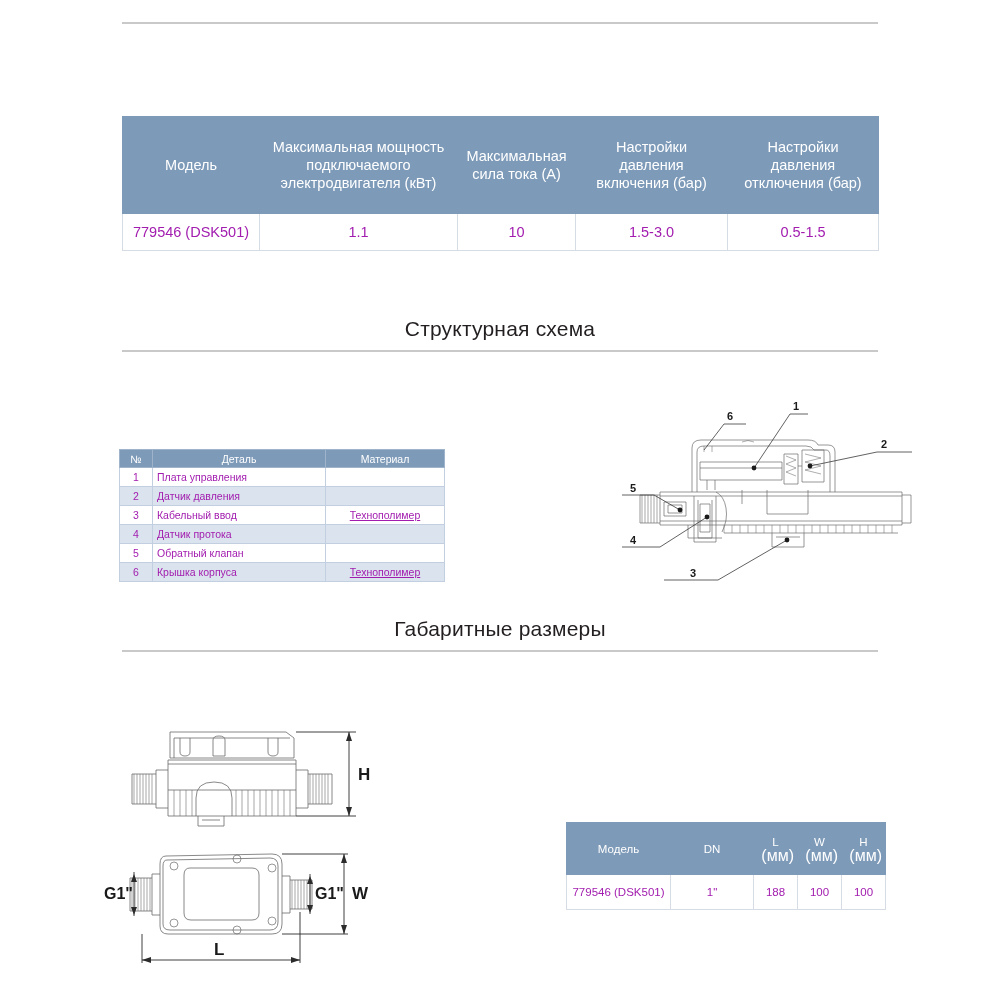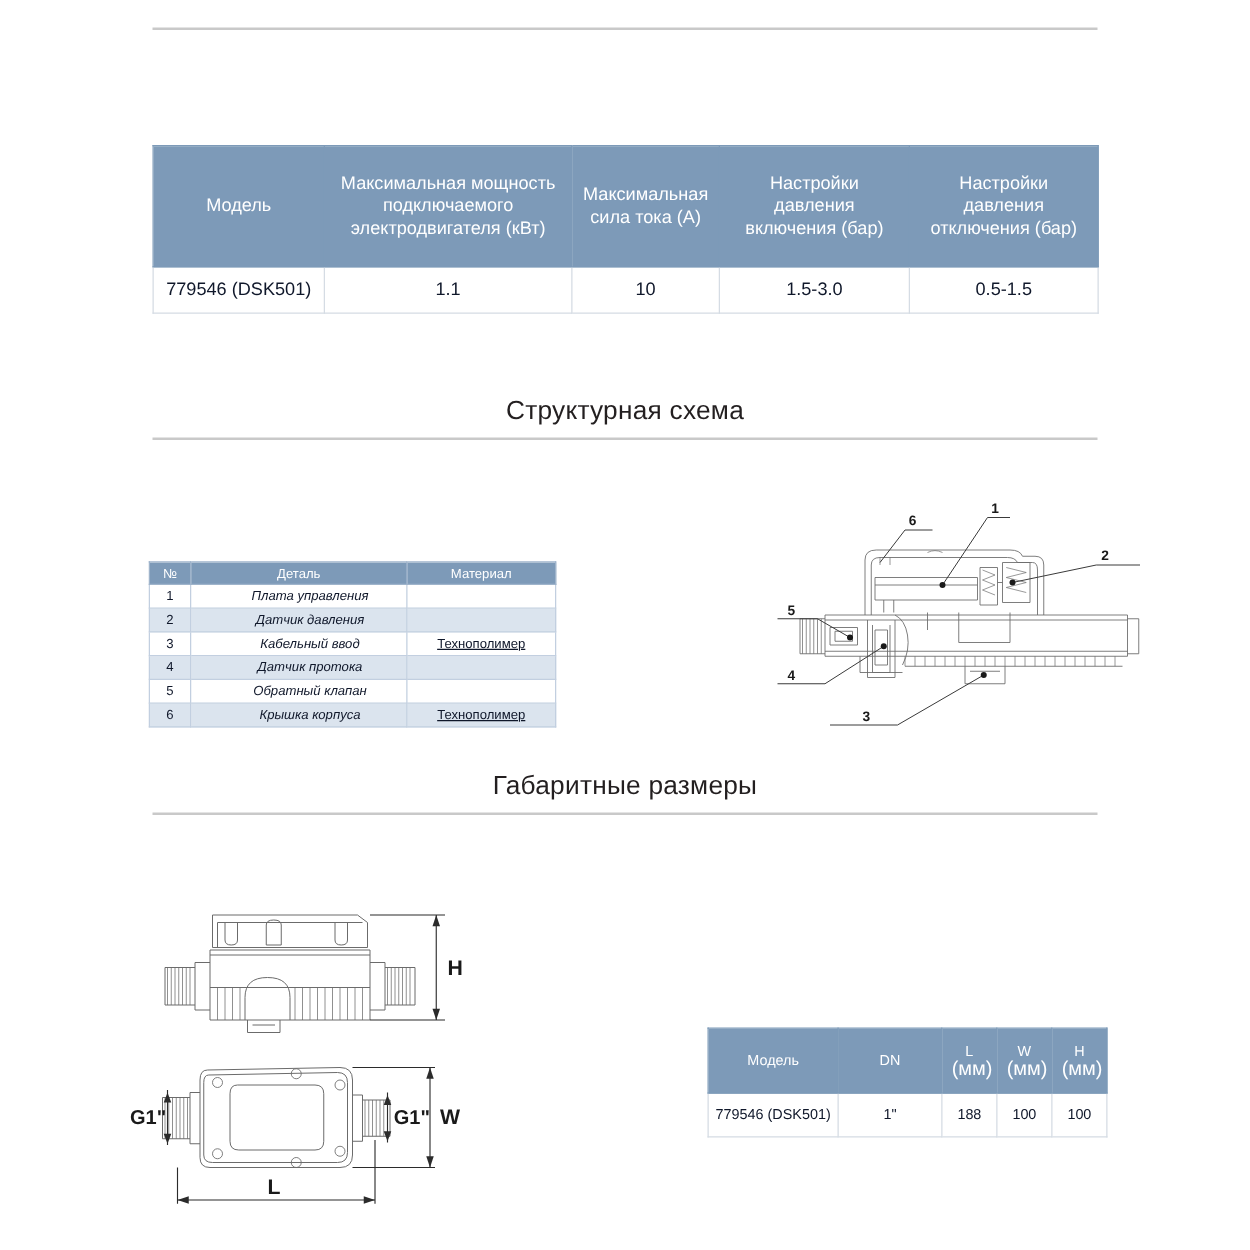--- a/index.html
+++ b/index.html
@@ -52,21 +52,21 @@
     font-weight: 400;
     border: 1px solid #7d9ab8;
     text-align: center;
     vertical-align: middle;
   }
   .tbl td {
     background: #ffffff;
     border: 1px solid #d5dce4;
     text-align: center;
     vertical-align: middle;
-    color: #0f172a;
+    color: #a21caf;
     margin-top: 24px;
   }
 
   
   #tech-table {
     position: absolute;
     left: 122px;
     top: 116px;
     width: 756px;
   }
@@ -94,21 +94,21 @@
     padding: 0 4px;
     border: 1px solid #9fb4cb;
   }
   #parts-table td {
     height: 18px;
     font-size: 10.5px;
     border: 1px solid #c2cfe0;
     padding: 0 4px;
   }
   #parts-table td.num { text-align: center; }
-  #parts-table td.nm  { text-align: center; padding-left: 22px; font-style: italic; }
+  #parts-table td.nm  { text-align: left; padding-left: 4px; }
   #parts-table td.mat { text-align: center; text-decoration: underline; }
   #parts-table tr.alt td { background: #dbe4ee; }
 
   
   #dims-table {
     position: absolute;
     left: 566px;
     top: 822px;
     width: 319px;
   }

